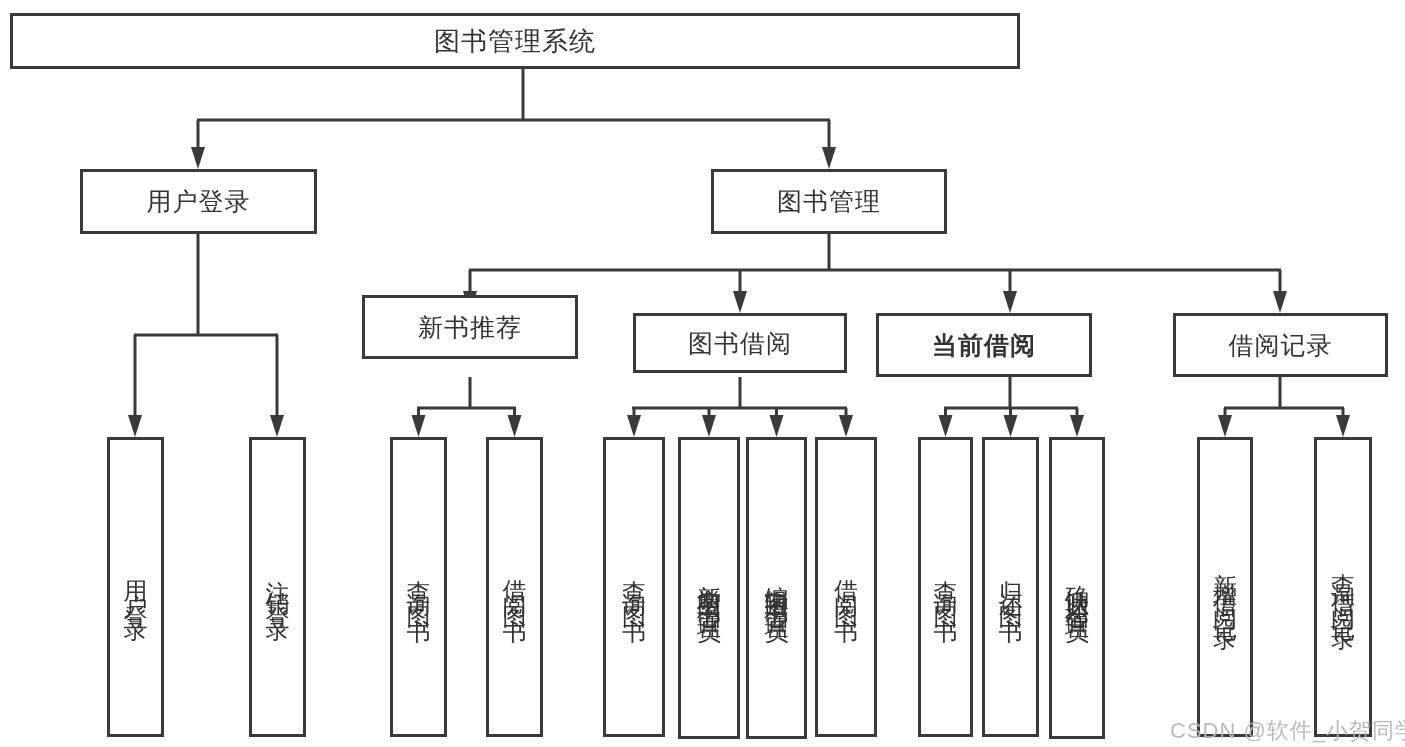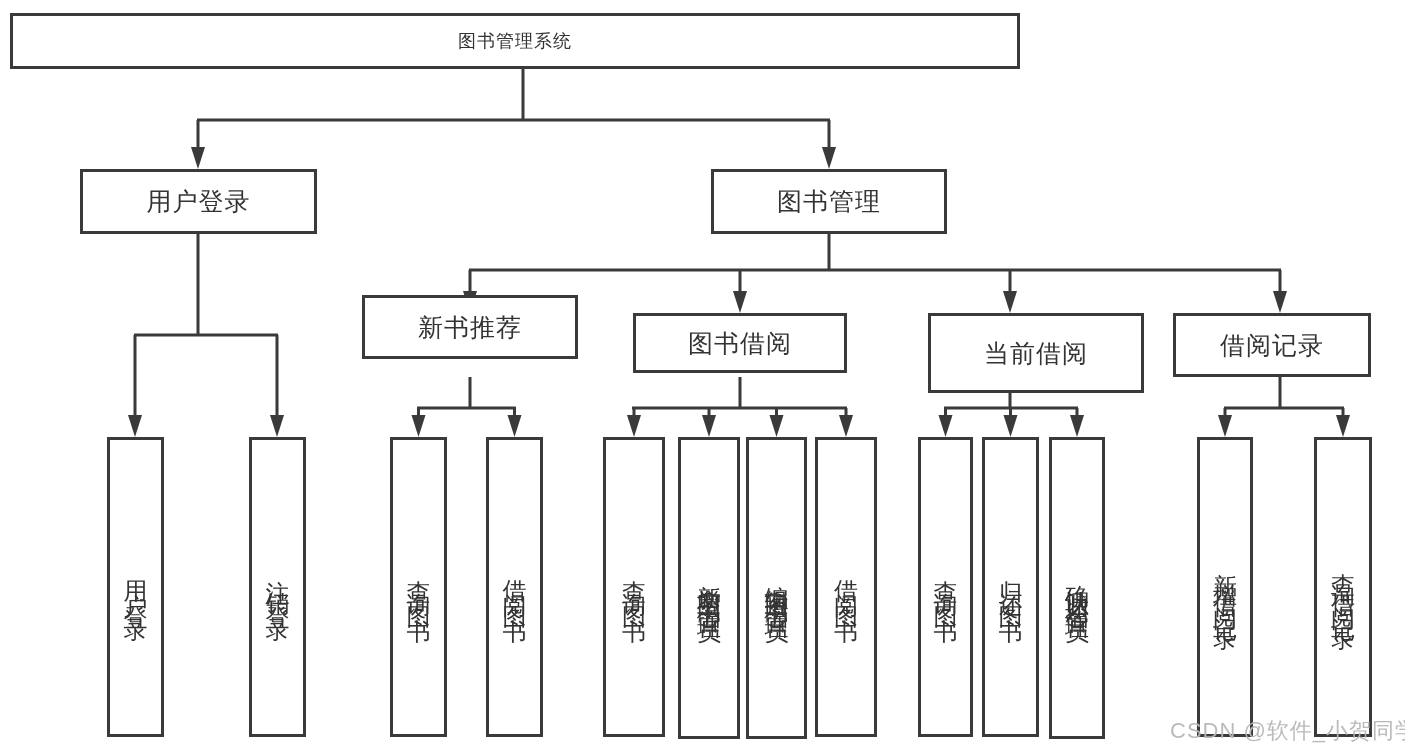--- a/index.html
+++ b/index.html
@@ -24,21 +24,21 @@
     box-sizing: border-box;
     border: 3px solid #3a3a3a;
     background: #ffffff;
     display: flex;
     align-items: center;
     justify-content: center;
     color: #333333;
     z-index: 1;
   }
   .node.h { font-size: 25px; letter-spacing: 1px; }
-  .node.root { font-size: 18px; }
+  .node.root { font-size: 26px; }
   .node.leaf span {
     writing-mode: vertical-lr;
     text-orientation: mixed;
     font-size: 24px;
     letter-spacing: 13px;
     line-height: 1;
     white-space: nowrap;
   }
   .node.leaf.medium span { letter-spacing: 11px; }
   .node.leaf.long span { letter-spacing: 5px; }
@@ -101,22 +101,22 @@
     </g>
   </svg>
 
   <div class="node root h" style="left:10px; top:13px; width:1010px; height:56px;">图书管理系统</div>
 
   <div class="node h" style="left:80px; top:169px; width:237px; height:65px;">用户登录</div>
   <div class="node h" style="left:711px; top:169px; width:236px; height:65px;text-align:right;">图书管理</div>
 
   <div class="node h" style="left:362px; top:295px; width:216px; height:64px;">新书推荐</div>
   <div class="node h" style="left:633px; top:313px; width:214px; height:60px;">图书借阅</div>
-  <div class="node h" style="left:928px; top:313px; width:216px; height:80px;">当前借阅</div>
-  <div class="node h" style="left:1173px; top:313px; width:198px; height:64px;">借阅记录</div>
+  <div class="node h" style="left:876px; top:313px; width:216px; height:64px;font-weight:bold;">当前借阅</div>
+  <div class="node h" style="left:1173px; top:313px; width:215px; height:64px;">借阅记录</div>
 
   <div class="node leaf" style="left:107px; top:437px; width:57px; height:300px;">
     <span>用户登录</span>
   </div>
   <div class="node leaf" style="left:249px; top:437px; width:57px; height:300px;">
     <span>注销登录</span>
   </div>
 
   <div class="node leaf" style="left:390px; top:437px; width:57px; height:300px;">
     <span>查询图书</span>

